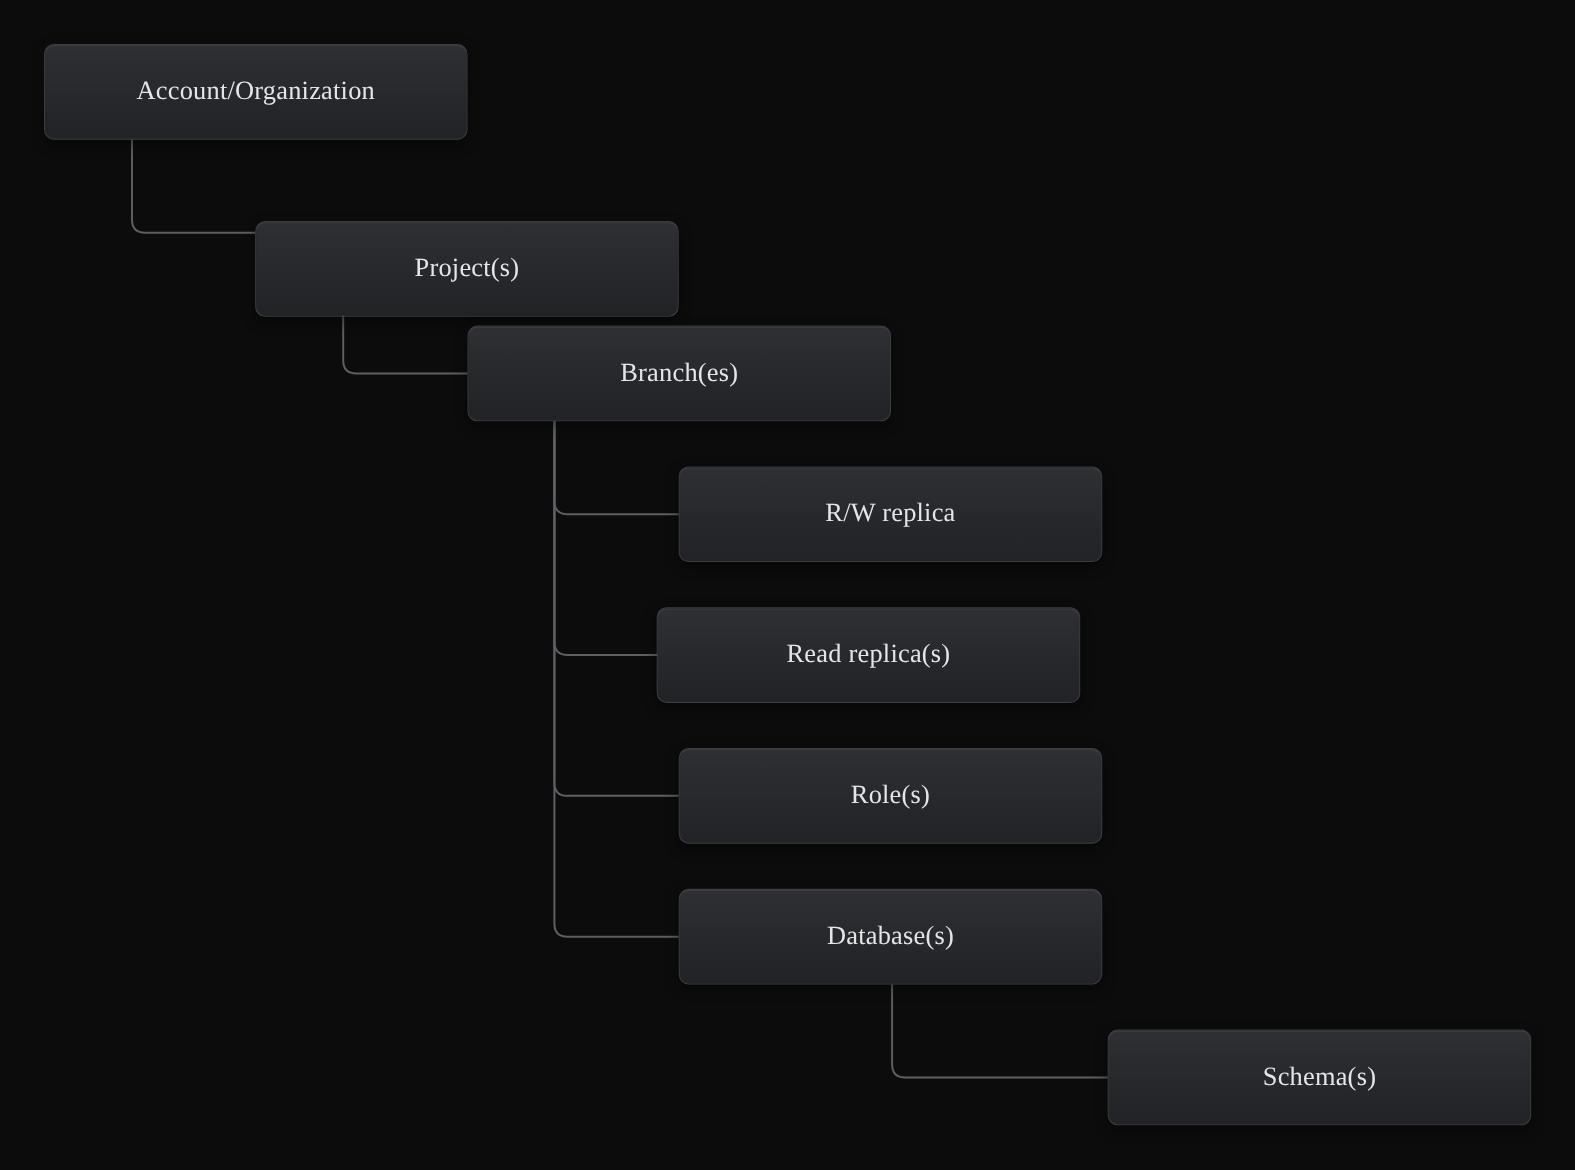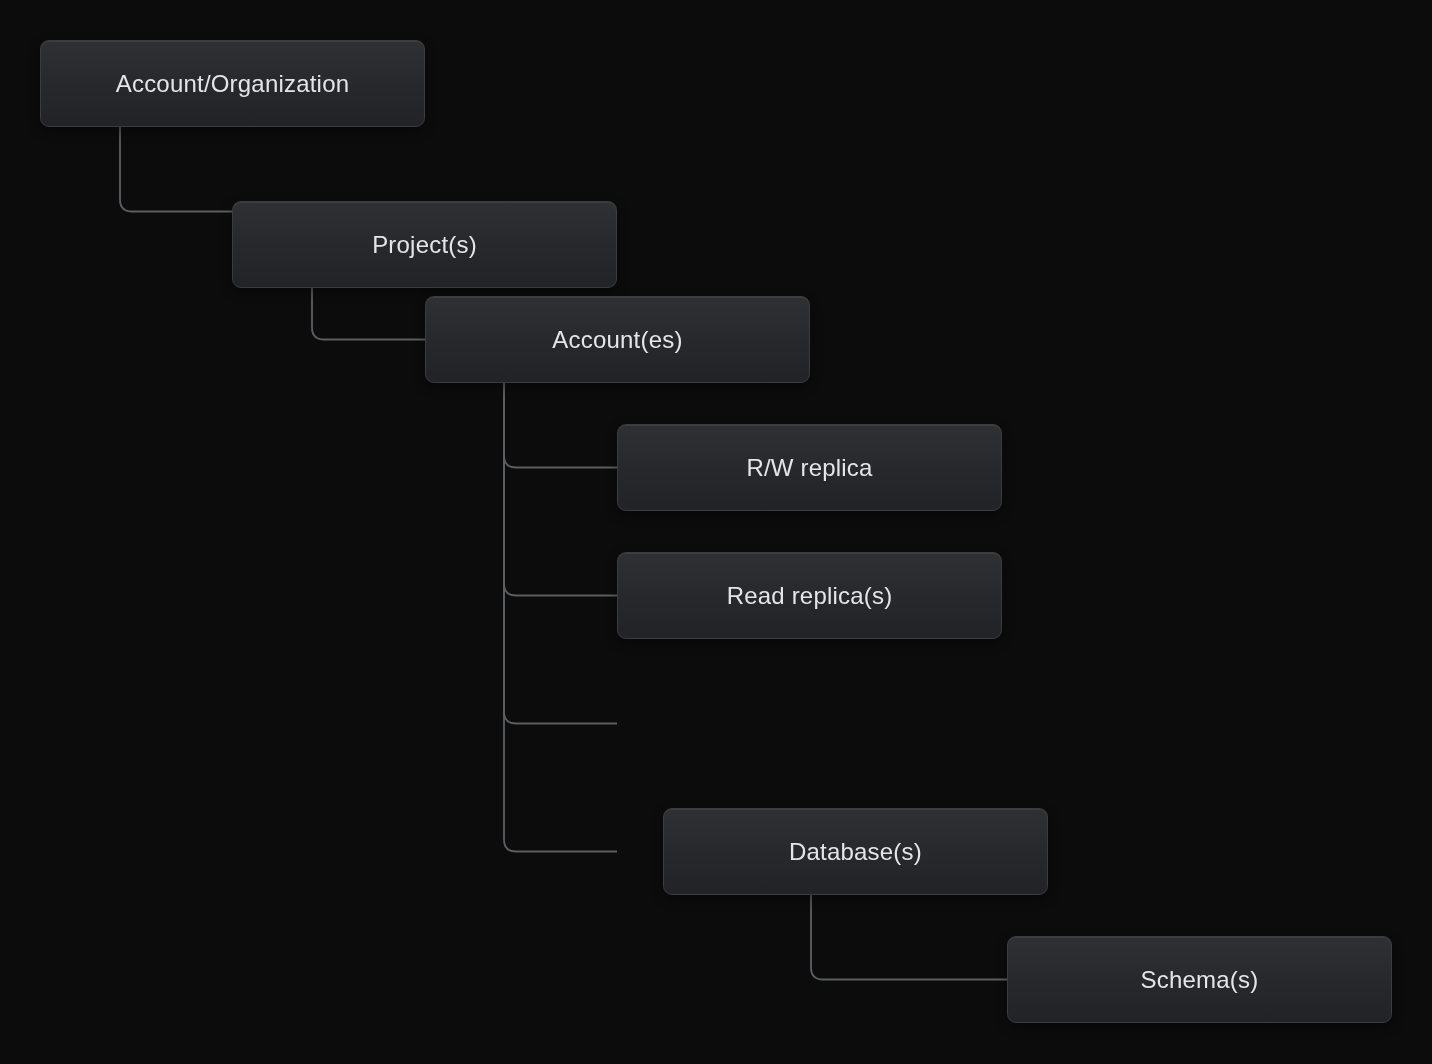--- a/index.html
+++ b/index.html
@@ -39,28 +39,29 @@
     justify-content: center;
     background: linear-gradient(180deg, #2e3034 0%, #27282c 55%, #222327 100%);
     border: 1px solid #3a3c40;
     border-radius: 9px;
     box-shadow: inset 0 1px 0 rgba(255,255,255,0.07), 0 4px 12px rgba(0,0,0,0.40);
     color: #e4e5e7;
     font-size: 24px;
     font-weight: 400;
     letter-spacing: 0.2px;
     white-space: nowrap;
+    font-family: Liberation Serif, serif;
   }
   .n-account   { left: 40px;   top: 40px;  }
   .n-projects  { left: 232px;  top: 167px; margin-top: 34px; }
   .n-branches  { left: 425px;  top: 296px; }
   .n-rw        { left: 617px;  top: 424px; }
-  .n-replicas  { left: 617px;  top: 552px; }
+  .n-replicas  { left: 597px;  top: 552px; }
   .n-roles     { left: 617px;  top: 680px; }
-  .n-databases { left: 617px;  top: 808px; margin-left: 46px; }
+  .n-databases { left: 617px;  top: 808px; }
   .n-schemas   { left: 1007px; top: 936px; }
 </style>
 </head>
 <body>
 
 <div class="canvas">
 
   <svg class="connectors" viewBox="0 0 1432 1064" xmlns="http://www.w3.org/2000/svg">
     <path d="M120 127 L120 199.5 Q120 211.5 132 211.5 L232 211.5"></path>
     <path d="M312 254 L312 327.5 Q312 339.5 324 339.5 L425 339.5"></path>
@@ -73,31 +74,34 @@
 
   <div class="node n-account">
     <span>Account/Organization</span>
   </div>
 
   <div class="node n-projects">
     <span>Project(s)</span>
   </div>
 
   <div class="node n-branches">
-    <span>Account(es)</span>
+    <span>Branch(es)</span>
   </div>
 
   <div class="node n-rw">
     <span>R/W replica</span>
   </div>
 
   <div class="node n-replicas">
     <span>Read replica(s)</span>
   </div>
 
+  <div class="node n-roles">
+    <span>Role(s)</span>
+  </div>
 
   <div class="node n-databases">
     <span>Database(s)</span>
   </div>
 
   <div class="node n-schemas">
     <span>Schema(s)</span>
   </div>
 
 </div>

